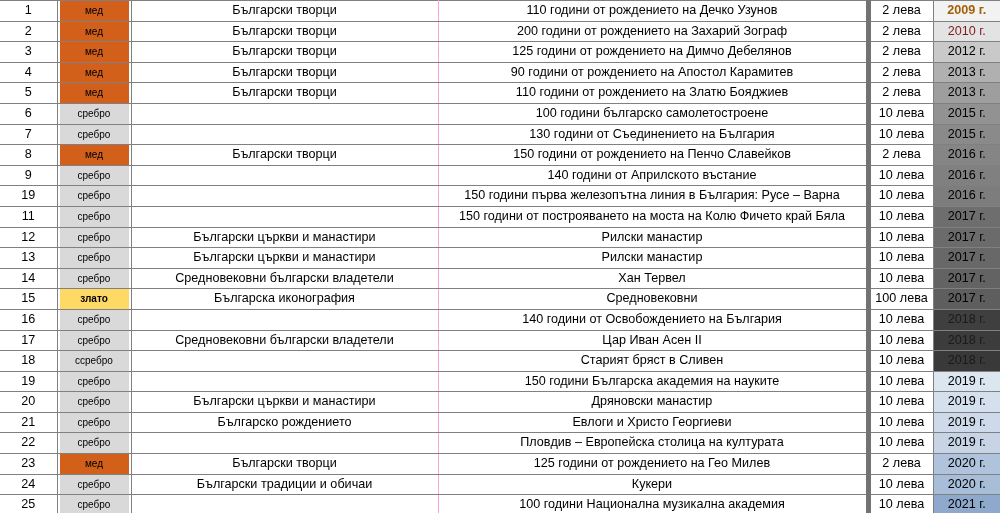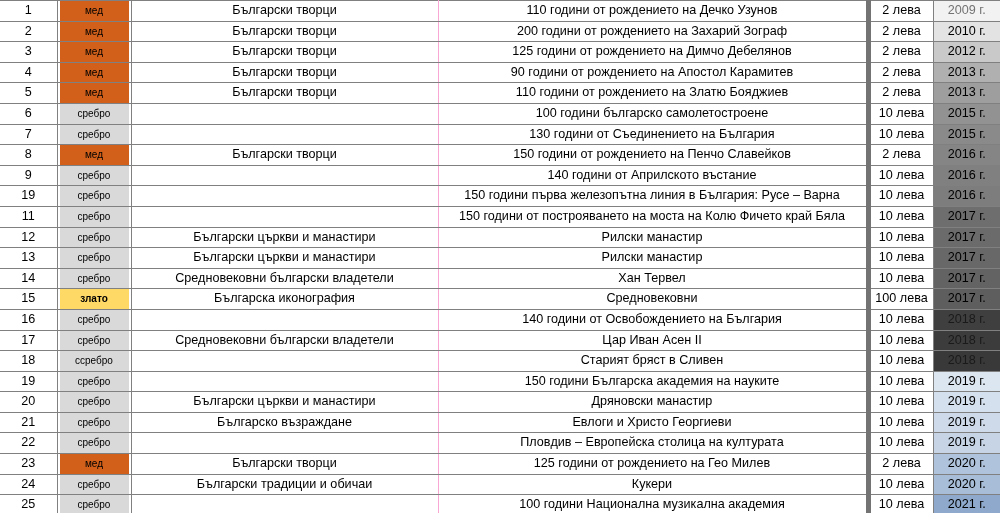--- a/index.html
+++ b/index.html
@@ -92,31 +92,31 @@
     </colgroup>
     <tbody id="table-body">
         <tr>
           <td class="cell-num">1</td>
           <td class="cell-metal">
             <span class="chip" style="background: rgb(210, 96, 26); color: rgb(0, 0, 0);">мед</span>
           </td>
           <td class="cell-series">Български творци</td>
           <td class="cell-desc">110 години от рождението на Дечко Узунов</td>
           <td class="cell-den">2 лева</td>
-          <td class="cell-year" style="background: rgb(242, 242, 242); color: #737373;">2009 г.</td>
+          <td class="cell-year" style="background: rgb(242, 242, 242); color: #a16207; font-weight: bold;">2009 г.</td>
         </tr>
         <tr>
           <td class="cell-num">2</td>
           <td class="cell-metal">
             <span class="chip" style="background: rgb(210, 96, 26); color: rgb(0, 0, 0);">мед</span>
           </td>
           <td class="cell-series">Български творци</td>
           <td class="cell-desc">200 години от рождението на Захарий Зограф</td>
           <td class="cell-den">2 лева</td>
-          <td class="cell-year" style="background: rgb(227, 227, 227); color: #000000;">2010 г.</td>
+          <td class="cell-year" style="background: rgb(227, 227, 227); color: #7f1d1d;">2010 г.</td>
         </tr>
         <tr>
           <td class="cell-num">3</td>
           <td class="cell-metal">
             <span class="chip" style="background: rgb(210, 96, 26); color: rgb(0, 0, 0);">мед</span>
           </td>
           <td class="cell-series">Български творци</td>
           <td class="cell-desc">125 години от рождението на Димчо Дебелянов</td>
           <td class="cell-den">2 лева</td>
           <td class="cell-year" style="background: rgb(201, 201, 201); color: rgb(0, 0, 0);">2012 г.</td>
@@ -289,21 +289,21 @@
           <td class="cell-series">Български църкви и манастири</td>
           <td class="cell-desc">Дряновски манастир</td>
           <td class="cell-den">10 лева</td>
           <td class="cell-year" style="background: rgb(213, 224, 238); color: rgb(0, 0, 0);">2019 г.</td>
         </tr>
         <tr>
           <td class="cell-num">21</td>
           <td class="cell-metal">
             <span class="chip" style="background: rgb(217, 217, 217);">сребро</span>
           </td>
-          <td class="cell-series">Българско възраждане</td>
+          <td class="cell-series">Българско рождението</td>
           <td class="cell-desc">Евлоги и Христо Георгиеви</td>
           <td class="cell-den">10 лева</td>
           <td class="cell-year" style="background: rgb(206, 218, 234); color: rgb(0, 0, 0);">2019 г.</td>
         </tr>
         <tr>
           <td class="cell-num">22</td>
           <td class="cell-metal">
             <span class="chip" style="background: rgb(217, 217, 217);">сребро</span>
           </td>
           <td class="cell-series"></td>

